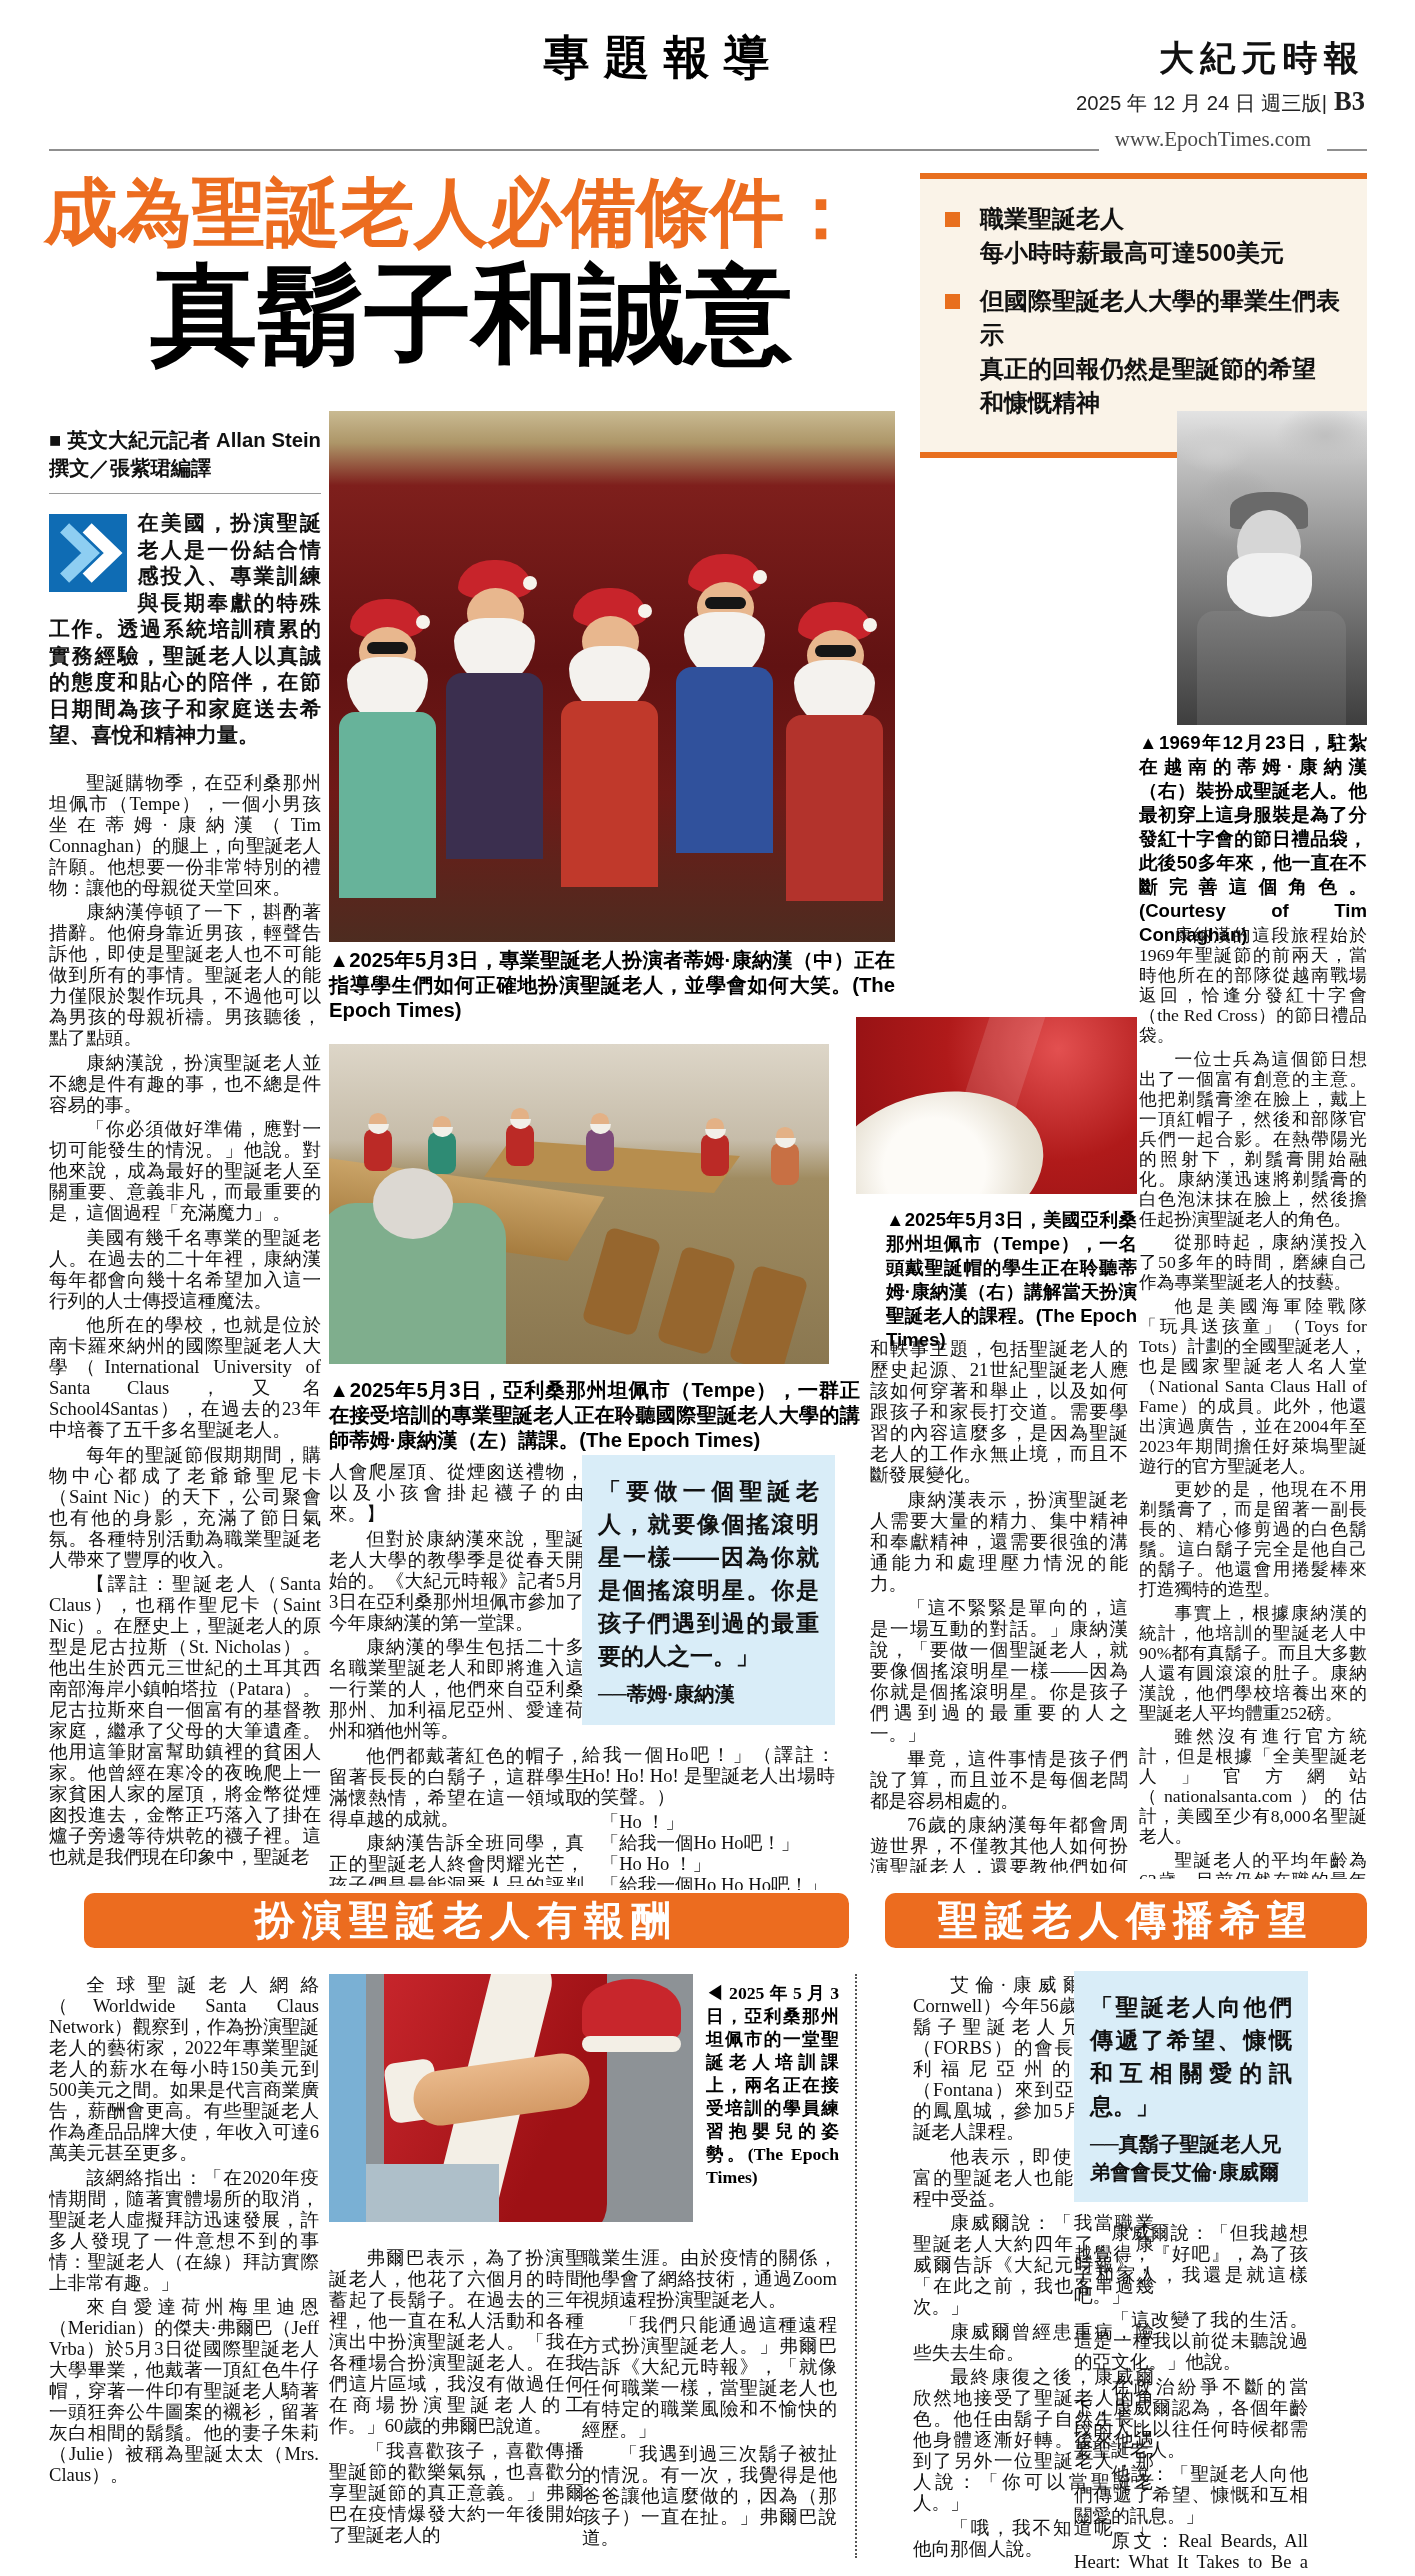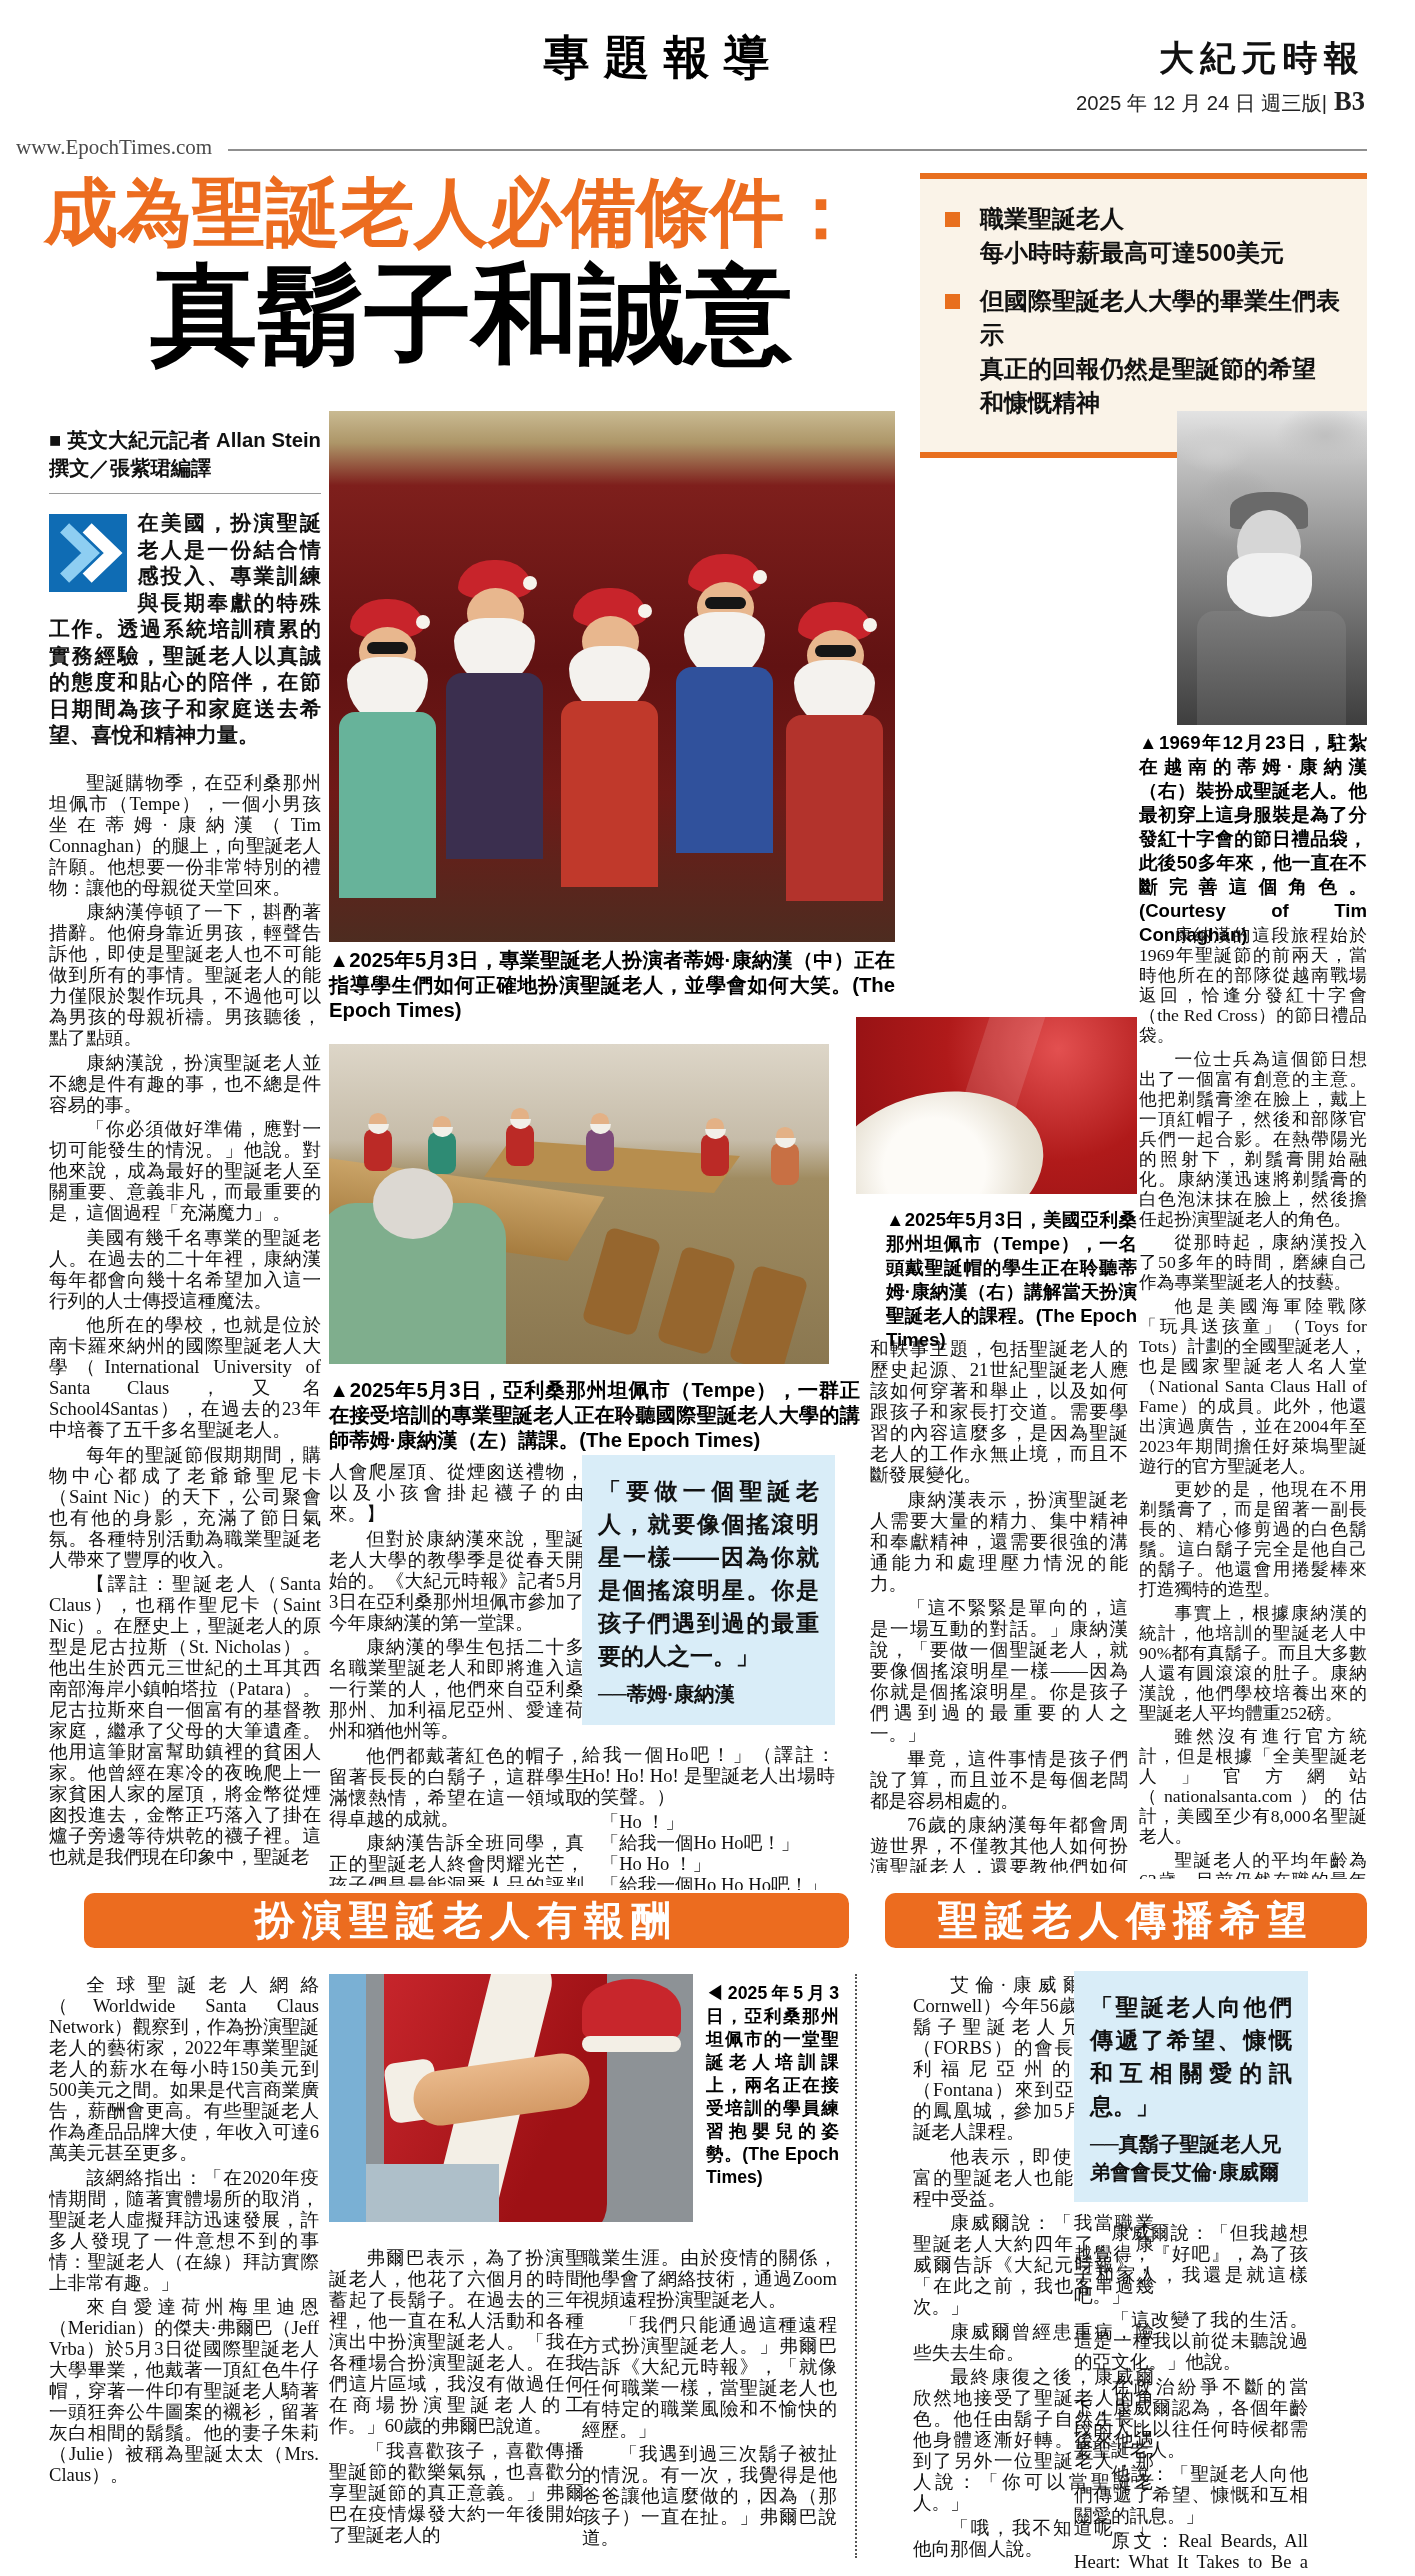--- a/index.html
+++ b/index.html
@@ -6,21 +6,21 @@
   .page { position:relative; width:1415px; height:2576px; background:#fff; overflow:hidden;
           font-family:"Liberation Serif","DejaVu Serif",serif; color:#111;border-radius:21px; }
 
   
   .sec-title { position:absolute; top:32px; left:0; width:1327px; text-align:center;
                font:900 46px/1.1 "Liberation Sans",sans-serif; letter-spacing:14px; color:#000; }
   .masthead  { position:absolute; top:41px; right:50px; font:900 35px/1 "Liberation Serif",serif; letter-spacing:6.2px; }
   .dateline  { position:absolute; top:88px; right:50px; font:400 20.3px/1.2 "Liberation Sans",sans-serif; color:#222; }
   .dateline .pageno { font:700 26.5px/1 "Liberation Serif",serif; margin-left:7px;text-align:center; }
   .header-rule { position:absolute; top:149px; left:49px; width:1318px; border-top:2.7px solid #8f8f8f; }
-  .website-wrap { position:absolute; top:134px; left:0; width:1327px; text-align:left; }
+  .website-wrap { position:absolute; top:126px; left:0; width:1327px; text-align:right; }
   .website-wrap span { background:#fff; padding:0 16px; font:400 21px/1.3 "Liberation Serif",serif; color:#4a4a4a; }
 
   
   .kicker { position:absolute; top:172px; left:44px; width:871px;
             font:900 74px/1.12 "Liberation Sans",sans-serif; color:#ec6c1f; }
   .headline-main { position:absolute; top:257px; left:49px; width:845px; text-align:center;
             font:900 107px/1.1 "Liberation Serif",serif; color:#000; }
 
   
   .summary-box { position:absolute; top:173px; left:920px; width:447px; box-sizing:border-box;
@@ -38,21 +38,21 @@
   .ho-lines p { text-indent:1em; margin:0; }
 
   .byline { font:700 20.3px/1.4 "Liberation Sans",sans-serif; text-indent:0 !important; }
   .byline-rule { border-top:1.8px solid #9a9a9a; margin:10.6px 0 16px; }
   .lead { font:700 21px/26.5px "Liberation Sans",sans-serif; margin-bottom:23px; overflow:hidden; }
   .lead-icon { float:left; width:78px; height:78px; margin:3.5px 10.6px 1.8px 0; }
 
   
   .cap { position:absolute; font:700 20.3px/25px "Liberation Sans",sans-serif; text-align:justify; color:#000; }
   .cap-small { font-size:18.6px; line-height:24px; }
-  .cap-tiny { font-size:17.7px; line-height:23px; }
+  .cap-tiny { font-size:17.7px; line-height:23px;font-family:Liberation Serif, serif; }
 
   
   .qbox { background:#d9edf8; padding:19.5px 16px 16px; margin-bottom:19.5px; }
   .qbox .qtext { font:700 23px/33px "Liberation Sans",sans-serif; text-indent:0; text-align:justify; margin:0; }
   .qbox .qattr { font:700 20.3px/27.4px "Liberation Sans",sans-serif; text-align:left; text-indent:0; margin:8.8px 0 0; }
 
   
   .bar { position:absolute; top:1893px; height:55px; background:#ec6c1f; border-radius:10.6px; color:#fff;
          text-align:center; font:900 40px/55px "Liberation Sans",sans-serif; letter-spacing:7px; }
   .bar1 { left:84px;  width:765px; }

